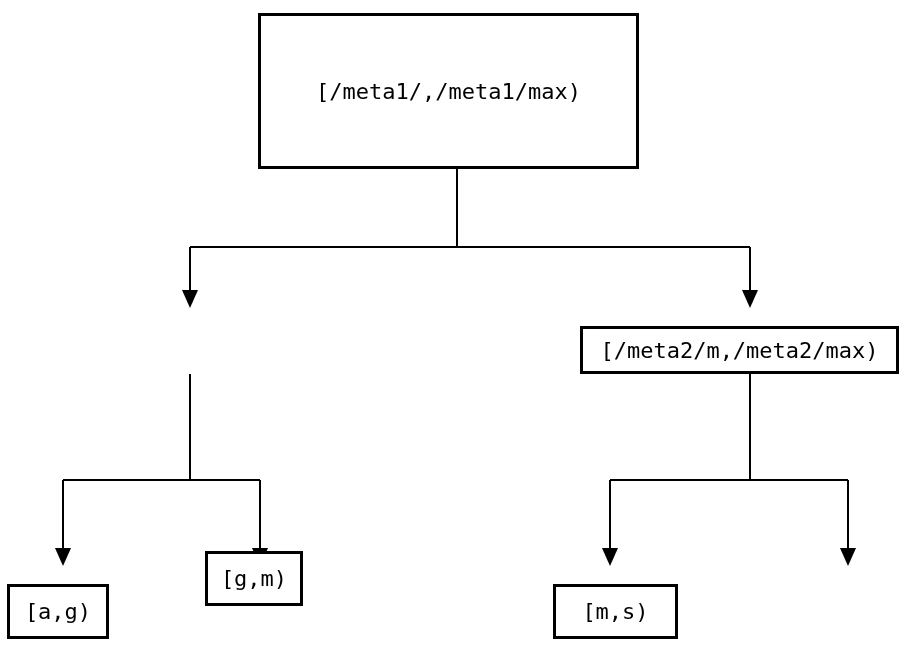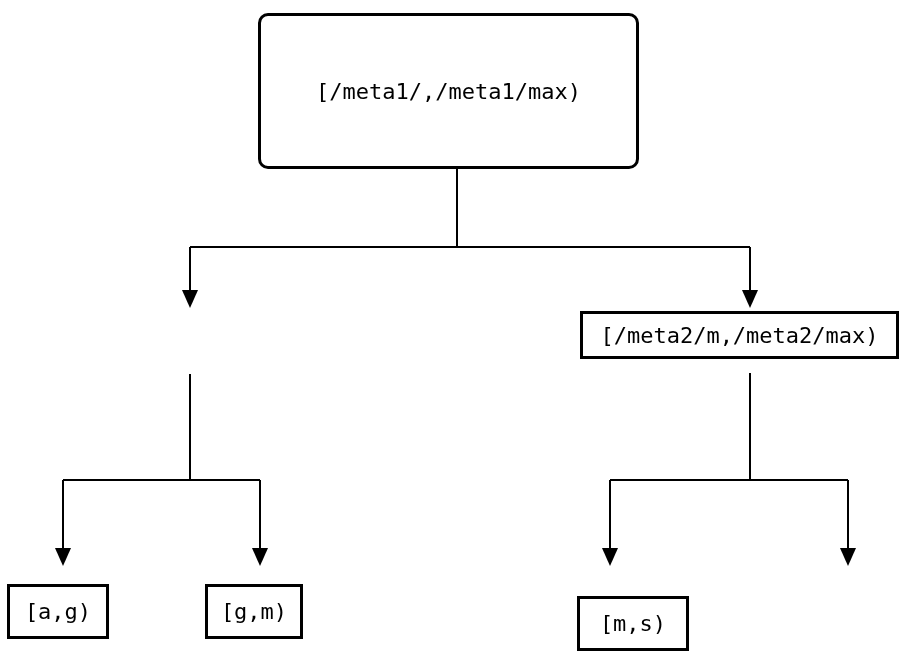--- a/index.html
+++ b/index.html
@@ -34,26 +34,26 @@
     border: 3px solid var(--box-border, #000000);
     background: var(--background, #ffffff);
     color: var(--text, #000000);
     font-family: "DejaVu Sans Mono", monospace;
     font-size: 22px;
     display: flex;
     align-items: center;
     justify-content: center;
     white-space: nowrap;
   }
-  #node-root      { left: 258px; top: 13px;  width: 381px; height: 156px; border-radius: 10px; }
+  #node-root      { left: 258px; top: 13px;  width: 381px; height: 156px; }
   #node-left      { left: 22px;  top: 325px; width: 325px; height: 49px;  }
-  #node-right     { left: 580px; top: 311px; width: 319px; height: 48px;  }
+  #node-right     { left: 580px; top: 326px; width: 319px; height: 48px;  }
   #node-leaf-ag   { left: 7px;   top: 584px; width: 102px; height: 55px;  }
-  #node-leaf-gm   { left: 205px; top: 584px; width: 98px;  height: 55px;  }
-  #node-leaf-ms   { left: 553px; top: 596px; width: 112px; height: 55px; margin-left: 24px;  }
+  #node-leaf-gm   { left: 205px; top: 551px; width: 98px;  height: 55px;  }
+  #node-leaf-ms   { left: 553px; top: 584px; width: 125px; height: 55px;  }
   #node-leaf-smax { left: 778px; top: 584px; width: 126px; height: 55px;  }
 </style>
 </head>
 <body>
 
 <div class="canvas">
 
   <svg class="edges-svg" width="912" height="652" viewBox="0 0 912 652" aria-hidden="true">
     <g class="edge">
       <path d="M457 169 V247 M190 247 H750 M190 247 V290 M750 247 V290"></path>

